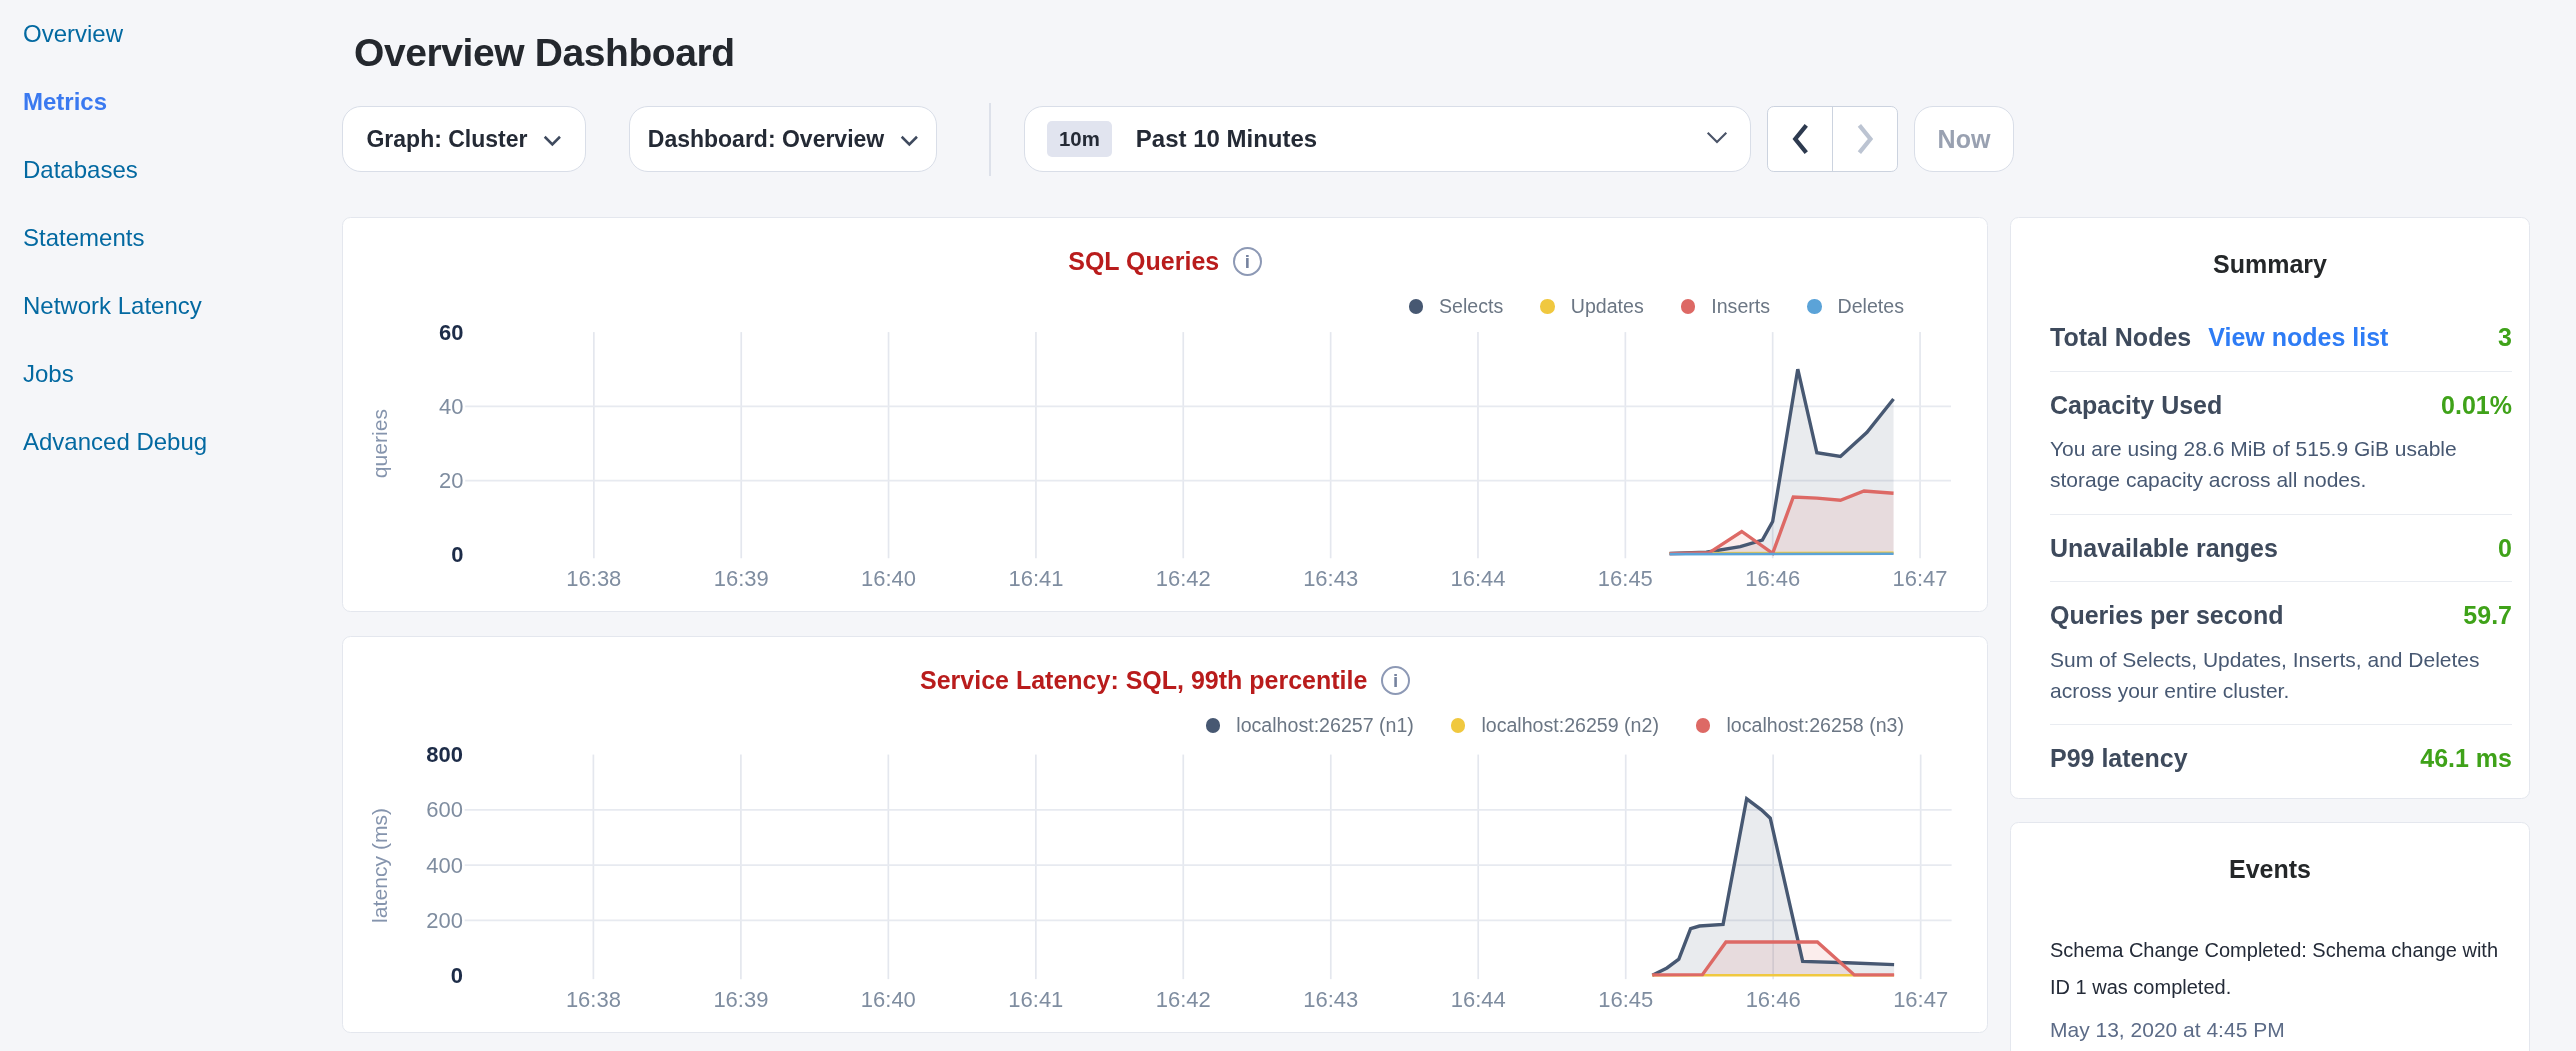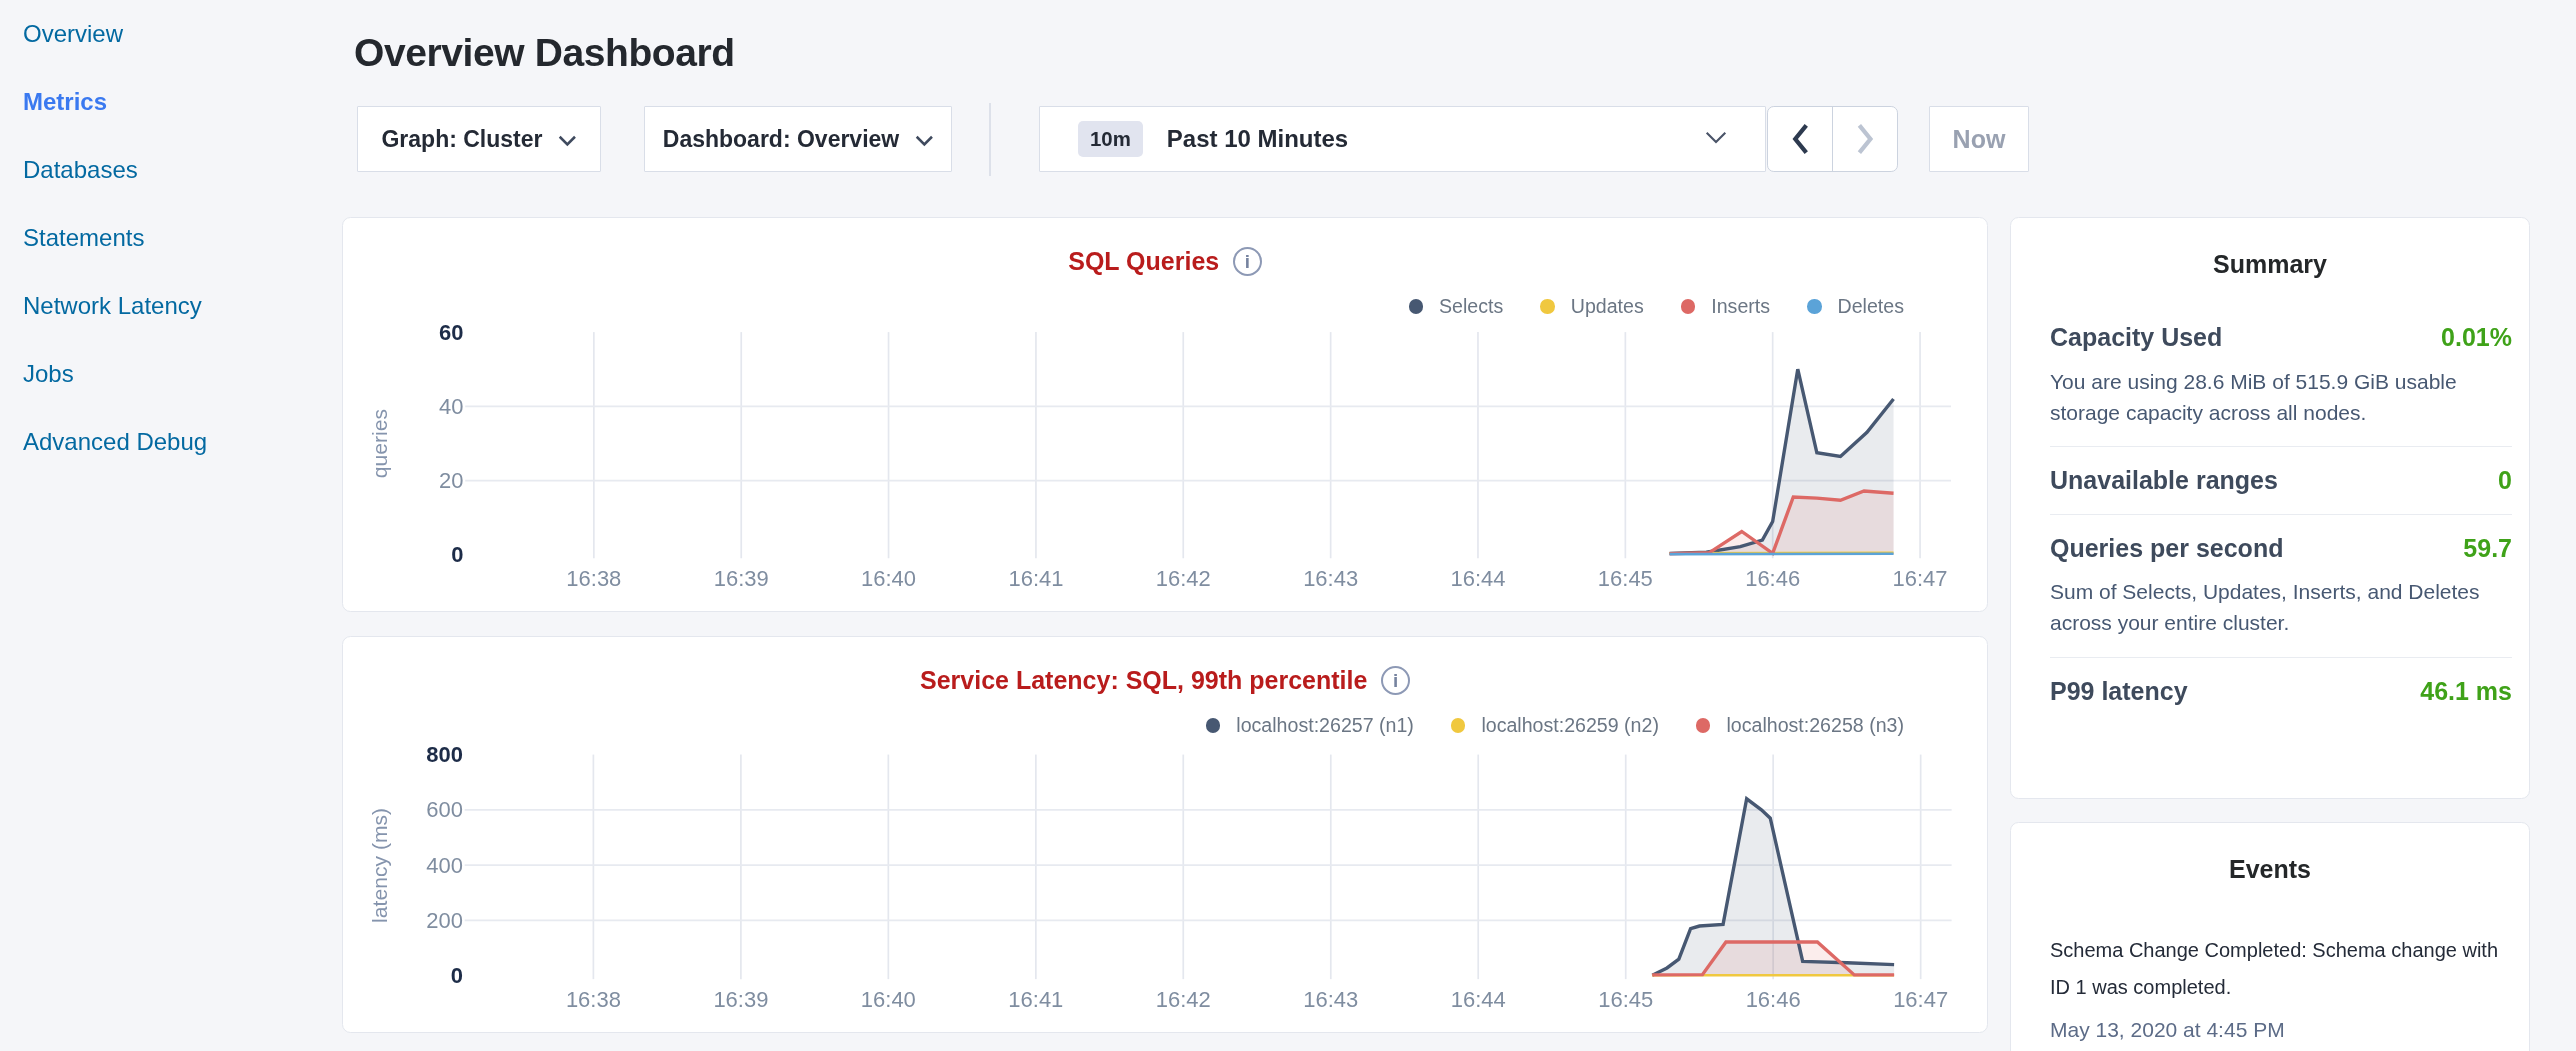--- a/index.html
+++ b/index.html
@@ -11,26 +11,26 @@
   }
   
   .sidebar{position:absolute;left:23px;top:0;width:289px;}
   .sidebar ul{list-style:none;margin:0;padding:0;}
   .sidebar li{height:68px;display:flex;align-items:center;font-size:24px;color:#0369a1;cursor:pointer;}
   .sidebar li.active{color:#3a79f0;font-weight:700;}
   
   .page-title{position:absolute;left:342px;top:18.7px;margin:12px;font-size:39px;font-weight:600;color:#24282e;letter-spacing:-0.4px;}
   
   .tb-btn{position:absolute;top:106px;height:66px;background:#fff;border:1.7px solid #d9deе8;
-    border:1.7px solid #d9dee8;border-radius:1px;box-sizing:border-box;display:flex;align-items:center;justify-content:center;cursor:pointer;margin-left:15px;}
+    border:1.7px solid #d9dee8;border-radius:19px;box-sizing:border-box;display:flex;align-items:center;justify-content:center;cursor:pointer;}
   .select-btn{gap:15.3px;font-size:23px;font-weight:700;color:#242a35;}
   #graph-select{left:342px;width:244px;}
   #dashboard-select{left:629px;width:308px;}
   .vdivider{position:absolute;left:989px;top:103px;width:1.7px;height:73px;background:#dde1ea;}
-  #time-select{left:1024px;width:727px;justify-content:flex-start;padding:0 38px;}
+  #time-select{left:1024px;width:727px;justify-content:flex-start;padding:0 22px;}
   .time-badge{background:#e1e4ef;border-radius:5.1px;padding:6.8px 12px;font-size:20.4px;font-weight:700;color:#242a35;}
   .time-label{margin-left:24px;font-size:24px;font-weight:700;color:#242a35;}
   .time-caret{margin-left:auto;}
   .pager{position:absolute;left:1767px;top:106px;width:131px;height:66px;background:#fff;border:1.7px solid #ccd3df;border-radius:6.8px;box-sizing:border-box;display:flex;}
   .pager button{flex:1;background:none;border:none;display:flex;align-items:center;justify-content:center;cursor:pointer;padding:0;}
   .pager button + button{border-left:1.7px solid #ccd3df;}
   #now-button{left:1914px;width:100px;font-size:25px;font-weight:700;color:#99a1b1;}
   
   .card{position:absolute;background:#fff;border:1.7px solid #e4e7ee;border-radius:8.5px;box-sizing:border-box;}
   #chart-card-0{left:342px;top:217px;width:1646px;height:395px;}
@@ -231,20 +231,27 @@
       <polyline points="1544.1,399.5 1603.4,399.2 1631.2,360.6 1739.3,360.6 1782.9,399.5 1830.0,399.5" fill="none" stroke="#dd6965" stroke-width="4"></polyline>
       <text x="48" y="270" transform="rotate(-90 48 270)" text-anchor="middle" font-size="25" fill="#8594ad">latency (ms)</text>
     </svg>
 </section>
 
 <section class="card" id="summary-card">
   <h3 class="panel-title">Summary</h3>
   <div class="srows" id="summary-rows">
       <div class="srow">
         <div class="srow-head">
+          <span class="srow-label">Total Nodes</span>
+          <a class="srow-link">View nodes list</a>
+          <span class="srow-value">3</span>
+        </div>
+      </div>
+      <div class="srow">
+        <div class="srow-head">
           <span class="srow-label">Capacity Used</span>
           <span class="srow-value">0.01%</span>
         </div>
         <div class="srow-desc">You are using 28.6 MiB of 515.9 GiB usable storage capacity across all nodes.</div>
       </div>
       <div class="srow">
         <div class="srow-head">
           <span class="srow-label">Unavailable ranges</span>
           <span class="srow-value">0</span>
         </div>

